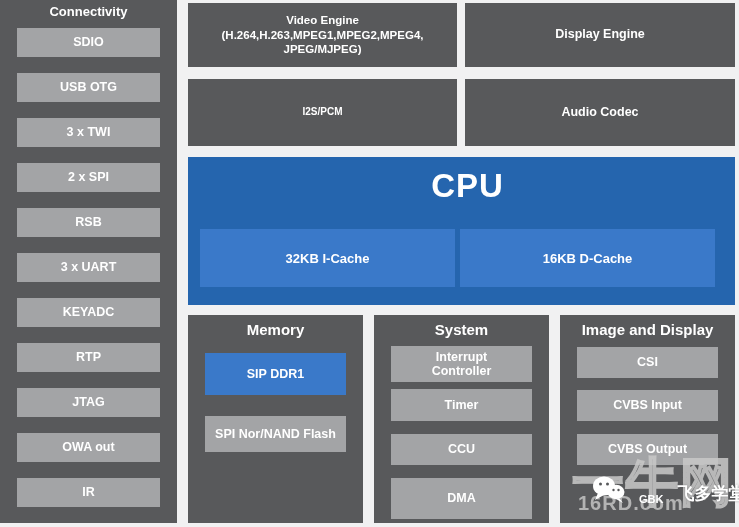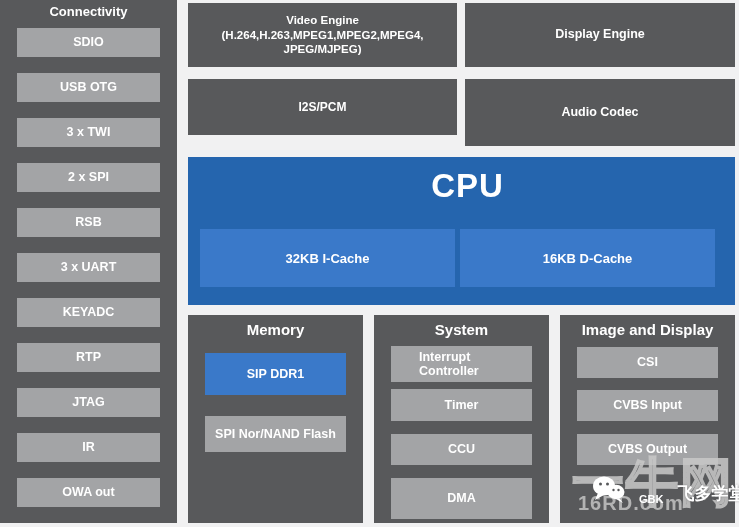--- a/index.html
+++ b/index.html
@@ -20,37 +20,37 @@
   #sidebar{ left:0; top:0; width:177px; height:523px; justify-content:flex-start; }
   .side-title{ position:absolute; top:4px; left:0; right:0; text-align:center; font-size:13px; color:var(--text); }
   .side-list{ position:absolute; top:28px; bottom:16px; left:17px; right:17px;
     display:flex; flex-direction:column; justify-content:space-between; }
   .side-btn{ height:29px; background:var(--button-gray); color:var(--text); font-size:12.5px;
     display:flex; align-items:center; justify-content:center; }
   
   #video-engine{ left:188px; top:3px;  width:269px; height:64px; font-size:11.5px; }
   #video-engine .codecs{ max-width:238px; }
   #display-engine{ left:465px; top:3px; width:270px; height:64px; font-size:12.5px; }
-  #i2s-pcm{  left:188px; top:79px; width:269px; height:56px; font-size:12px; }
+  #i2s-pcm{  left:188px; top:79px; width:269px; height:67px; font-size:10px; }
   #audio-codec{ left:465px; top:79px; width:270px; height:67px; font-size:12.5px; }
   
   #cpu{ position:absolute; left:188px; top:157px; width:547px; height:148px; background:var(--cpu-blue); }
   #cpu-title{ position:absolute; top:10px; left:0; right:0; text-align:center;
     color:var(--text); font-size:33px; letter-spacing:1px;margin-left:12px; }
   .cache{ position:absolute; top:72px; height:58px; background:var(--accent-blue); color:var(--text);
     font-size:13px; display:flex; align-items:center; justify-content:center; }
   #icache{ left:12px;  width:255px; }
   #dcache{ left:272px; width:255px; }
   
   .panel{ position:absolute; top:315px; width:175px; height:208px; background:var(--panel-dark); }
   #panel-memory{ left:188px; } #panel-system{ left:374px; } #panel-image{ left:560px; }
   .panel-title{ position:absolute; top:6px; left:0; right:0; text-align:center; font-size:15px; color:var(--text); }
   .panel-items{ position:absolute; inset:0; }
   .panel-item{ position:absolute; left:17px; width:141px; background:var(--button-gray); color:var(--text);
-    font-size:12.5px; display:flex; align-items:center; justify-content:center; line-height:1.15; }
+    font-size:12.5px; display:flex; align-items:center; justify-content:center; text-align:center; line-height:1.15; }
   .panel-item.accent{ background:var(--accent-blue); }
   #panel-memory .panel-item:nth-child(1){ top:38px;  height:42px; }
   #panel-memory .panel-item:nth-child(2){ top:101px; height:36px; }
   #panel-memory .panel-item:nth-child(3){ top:156px; height:35px; font-size:12px; }
   #panel-system .panel-item:nth-child(1){ top:31px;  height:36px; padding:0 28px; width:85px; }
   #panel-system .panel-item:nth-child(2){ top:74px;  height:32px; }
   #panel-system .panel-item:nth-child(3){ top:119px; height:31px; }
   #panel-system .panel-item:nth-child(4){ top:163px; height:41px; }
   #panel-image  .panel-item:nth-child(1){ top:32px;  height:31px; }
   #panel-image  .panel-item:nth-child(2){ top:75px;  height:31px; }
@@ -74,22 +74,22 @@
     <div class="side-list">
         <div class="side-btn">SDIO</div>
         <div class="side-btn">USB OTG</div>
         <div class="side-btn">3 x TWI</div>
         <div class="side-btn">2 x SPI</div>
         <div class="side-btn">RSB</div>
         <div class="side-btn">3 x UART</div>
         <div class="side-btn">KEYADC</div>
         <div class="side-btn">RTP</div>
         <div class="side-btn">JTAG</div>
+        <div class="side-btn">OWA out</div>
         <div class="side-btn">IR</div>
-        <div class="side-btn">OWA out</div>
       </div>
   </div>
 
   <div class="block" id="video-engine">
     <div>Video Engine</div>
     <div class="codecs">(H.264,H.263,MPEG1,MPEG2,MPEG4, JPEG/MJPEG)</div>
   </div>
   <div class="block" id="display-engine">
     <div>Display Engine</div>
   </div>

